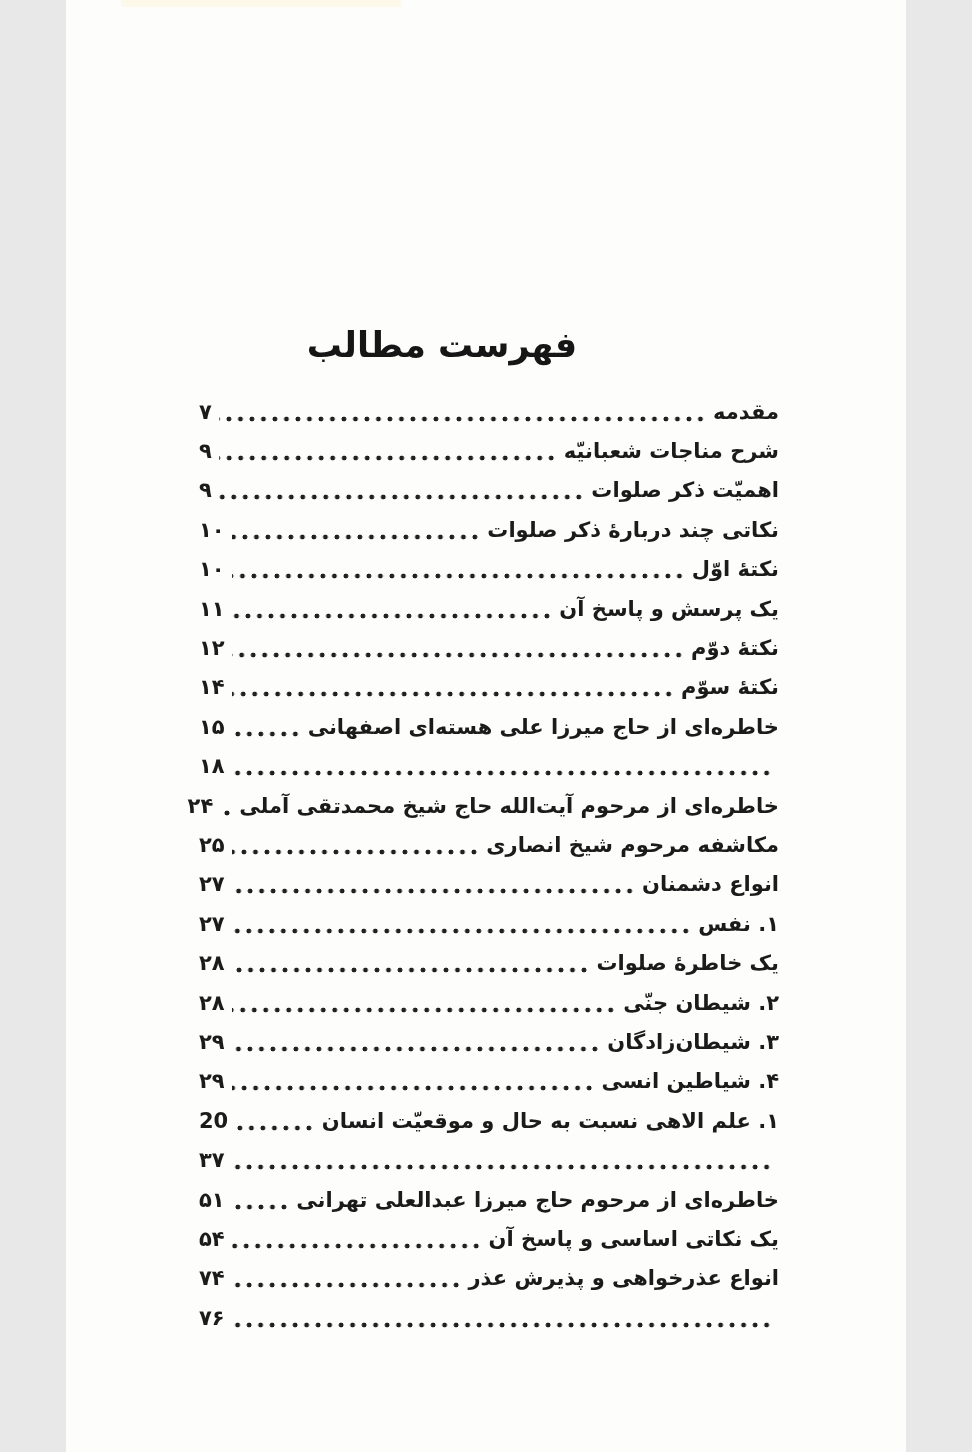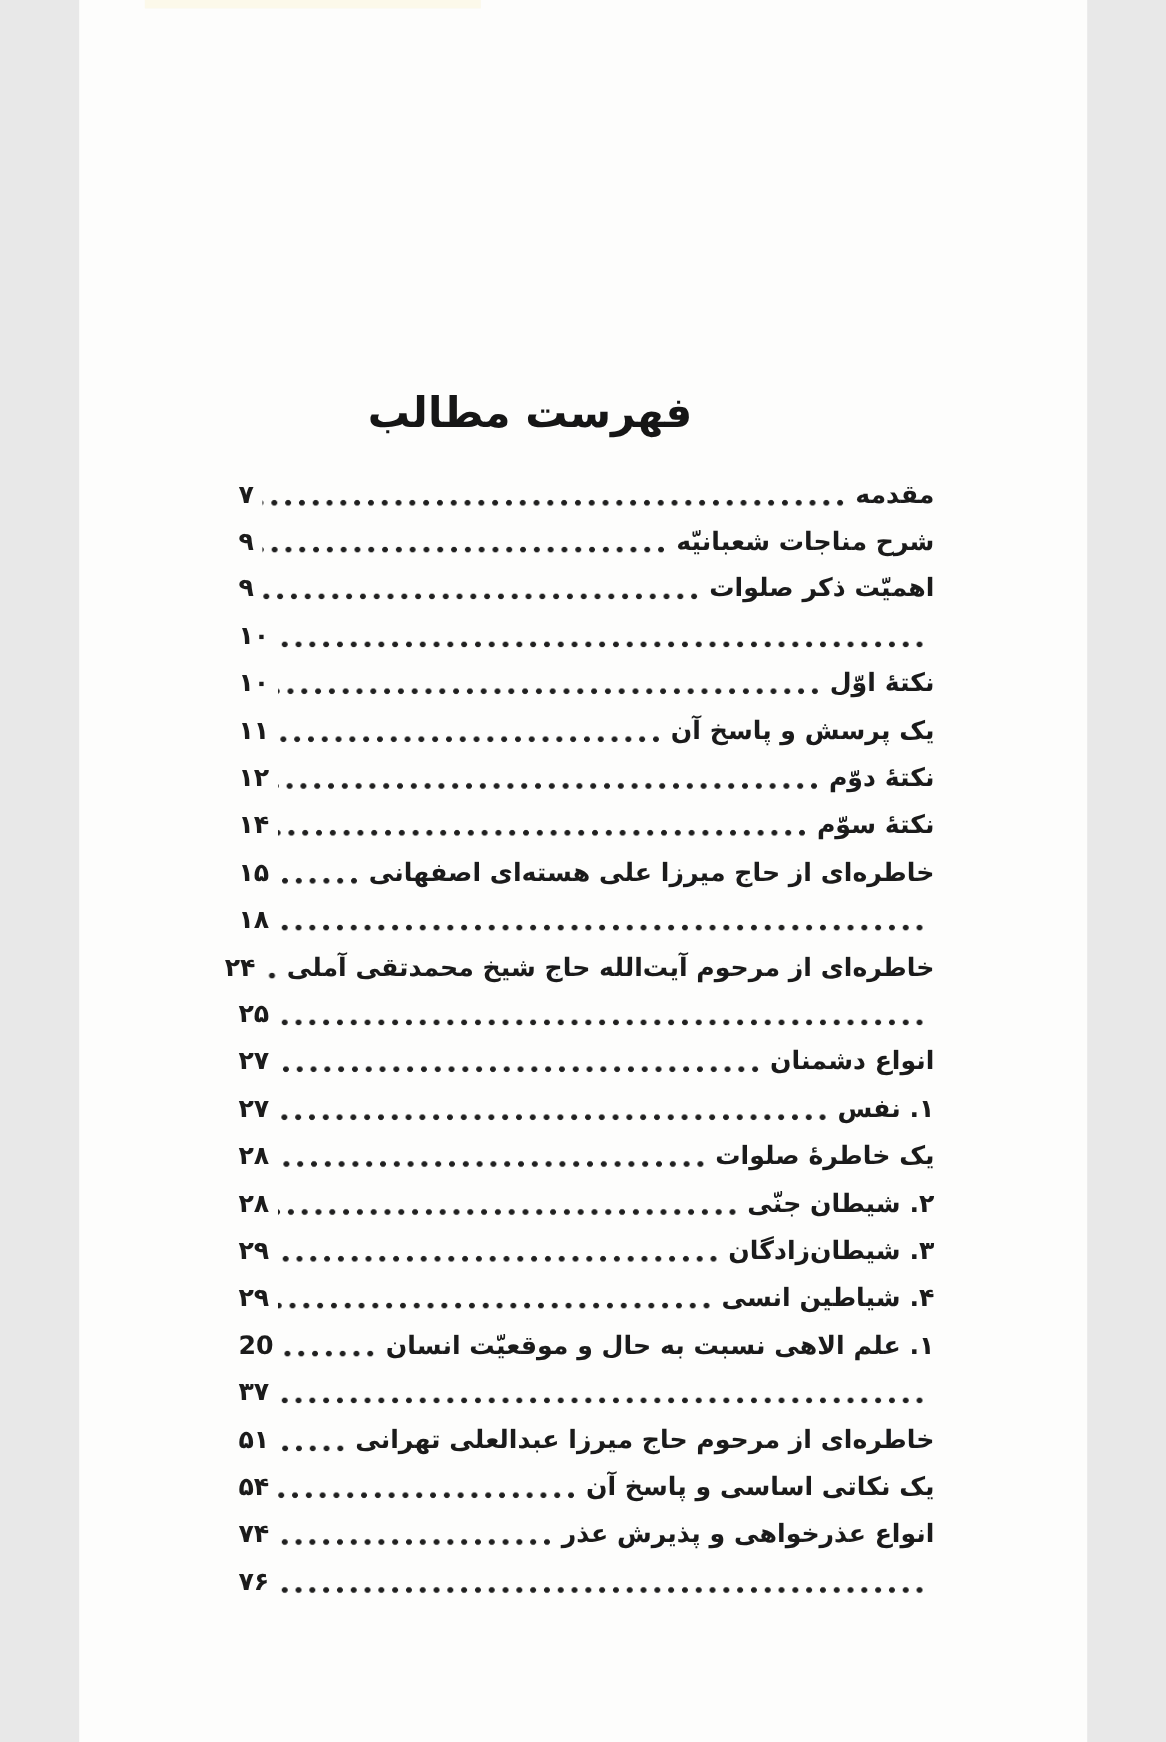--- a/index.html
+++ b/index.html
@@ -97,20 +97,21 @@
       <span class="toc-entry-page">۹</span>
     </div>
 
     <div class="toc-row">
       <span class="toc-entry-title">اهمیّت ذکر صلوات</span>
       <span class="leader"></span>
       <span class="toc-entry-page">۹</span>
     </div>
 
     <div class="toc-row">
+      <span class="toc-entry-title">نکاتی چند دربارهٔ ذکر صلوات</span>
       <span class="leader"></span>
       <span class="toc-entry-page">۱۰</span>
     </div>
 
     <div class="toc-row">
       <span class="toc-entry-title">نکتهٔ اوّل</span>
       <span class="leader"></span>
       <span class="toc-entry-page">۱۰</span>
     </div>
 
@@ -143,20 +144,21 @@
       <span class="toc-entry-page">۱۸</span>
     </div>
 
     <div class="toc-row">
       <span class="toc-entry-title">خاطره‌ای از مرحوم آیت‌الله حاج شیخ محمدتقی آملی</span>
       <span class="leader"></span>
       <span class="toc-entry-page">۲۴</span>
     </div>
 
     <div class="toc-row">
+      <span class="toc-entry-title">مکاشفه مرحوم شیخ انصاری</span>
       <span class="leader"></span>
       <span class="toc-entry-page">۲۵</span>
     </div>
 
     <div class="toc-row">
       <span class="toc-entry-title">انواع دشمنان</span>
       <span class="leader"></span>
       <span class="toc-entry-page">۲۷</span>
     </div>
 

